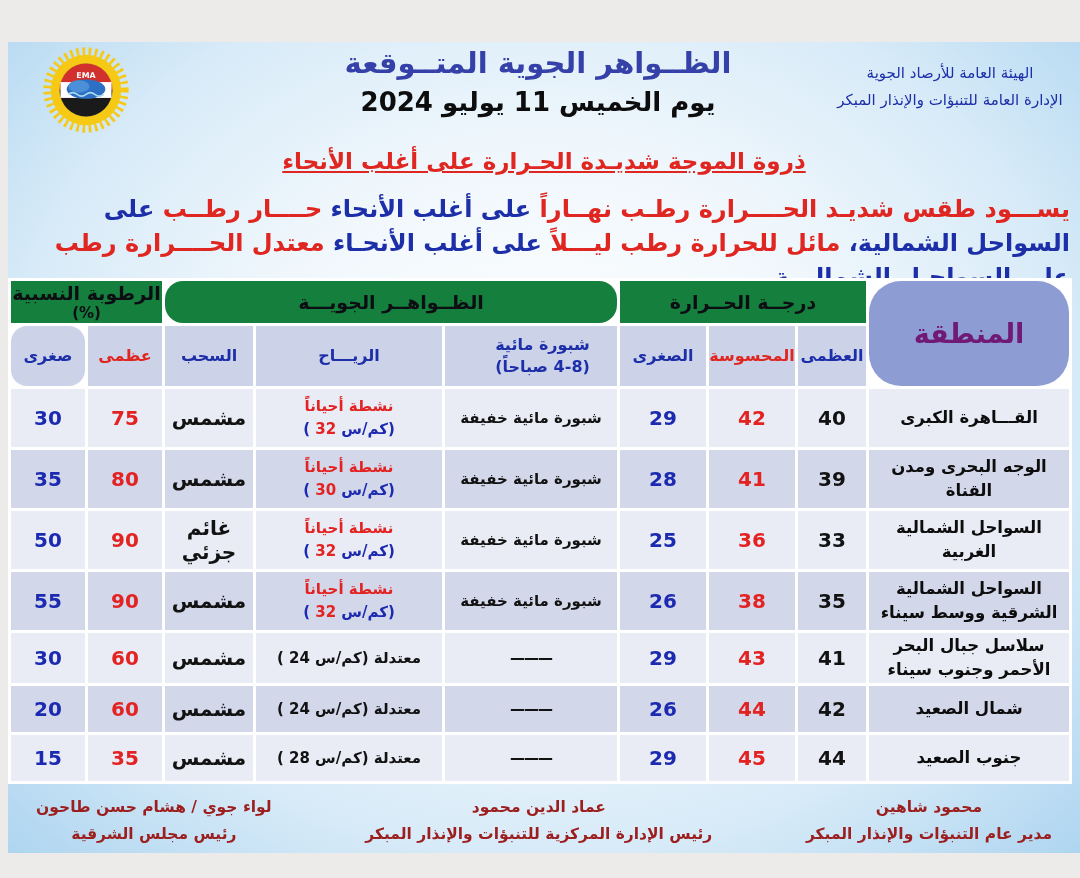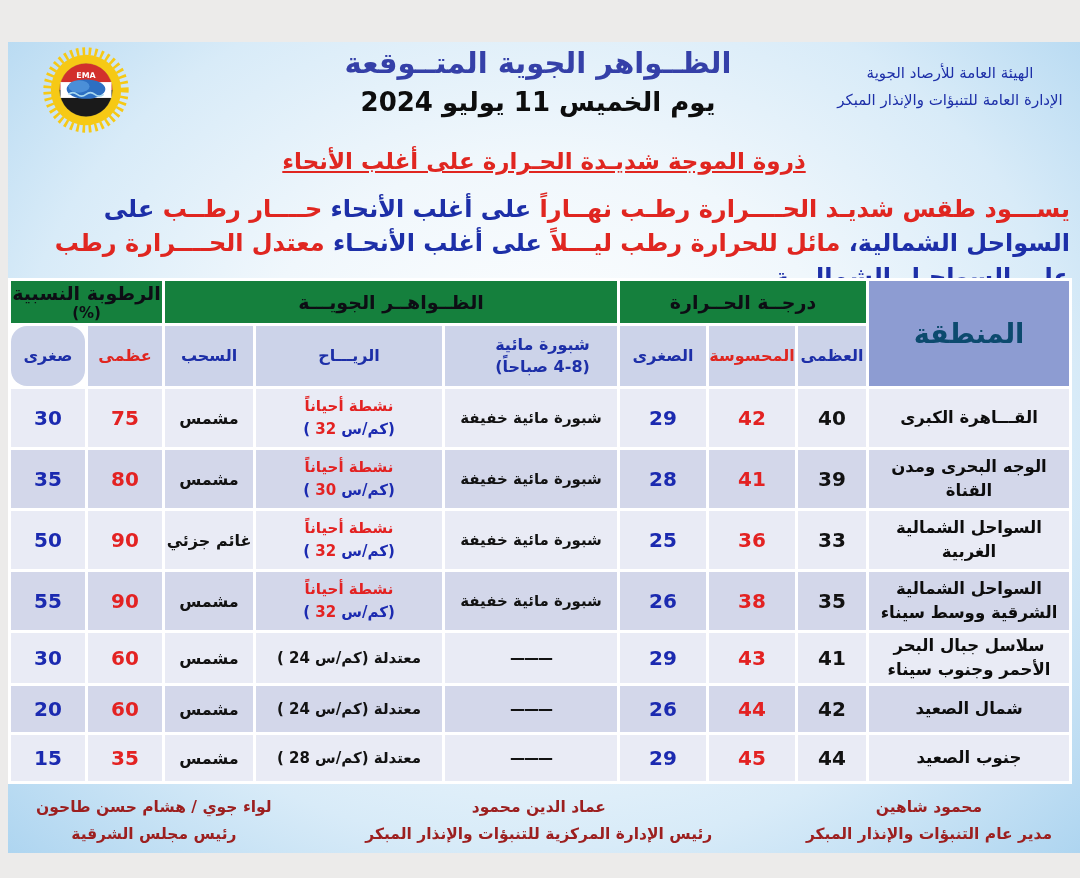--- a/index.html
+++ b/index.html
@@ -50,33 +50,33 @@
     gap:3px; padding:3px; background:#ffffff;
   }
   .wtable > div {
     display:flex; flex-direction:column; align-items:center; justify-content:center;
     text-align:center;
   }
   .hdr-group { background:#15803d; color:#0d0d14; font-weight:bold; font-size:19px; }
   .hdr-group .small { font-size:15px; }
   .hdr-region {
     grid-column:1; grid-row:1 / span 2; background:#8d9cd2;
-    color:#0c4a6e; font-weight:bold; font-size:27px;
+    color:#701a75; font-weight:bold; font-size:27px;border-radius:32px;
   }
   .hdr-sub { background:#ccd3e9; color:#1d2fa8; font-weight:bold; font-size:16px; line-height:22px; }
   .hdr-sub.red { color:#e02620; }
   .row-a { background:#e9ebf5; }
   .row-b { background:#d3d7ea; }
   .cell-region { font-weight:bold; font-size:16.5px; color:#0d0d0d; line-height:24px; padding:0 4px; }
   .cell-num { font-weight:bold; font-size:20px; }
   .c-black { color:#121212; }
   .c-red { color:#e32222; }
   .c-blue { color:#1b2ab0; }
   .cell-fog { font-weight:bold; font-size:15px; color:#121212; }
-  .cell-cloud { font-weight:bold; font-size:16px; color:#121212; }
+  .cell-cloud { font-weight:bold; font-size:20px; color:#121212; }
   .cell-wind { font-weight:bold; font-size:15px; line-height:23px; }
   .wind-red { color:#e32222; }
   .wind-blue { color:#1b2ab0; }
   .wind-black { color:#121212; font-size:15px; }
   .dash { color:#121212; font-weight:bold; letter-spacing:-1px; }
   
   .signs {
     position:absolute; top:752px; left:0; width:100%;
     display:flex; justify-content:space-between; padding:0 28px;
   }
@@ -110,21 +110,21 @@
     <div>الإدارة العامة للتنبؤات والإنذار المبكر</div>
   </div>
 
   <div class="red-heading">ذروة الموجة شديـدة الحـرارة على أغلب الأنحاء</div>
 
   <div class="summary" id="summary"><span class="seg-red">يســـود طقس شديـد الحــــرارة رطـب نهــاراً </span><span class="seg-blue">على أغلب الأنحاء </span><span class="seg-red">حــــار رطــب </span><span class="seg-blue">على السواحل الشمالية، </span><span class="seg-red">مائل للحرارة رطب ليـــلاً </span><span class="seg-blue">على أغلب الأنحـاء </span><span class="seg-red">معتدل الحــــرارة رطب </span><span class="seg-blue">على السواحـل الشماليــة.</span></div>
 
   <div class="wtable" id="wtable">
     <div class="hdr-region">المنطقة</div>
     <div class="hdr-group" style="grid-column:2 / span 3;">درجــة الحــرارة</div>
-    <div class="hdr-group" style="grid-column:5 / span 3;">الظــواهــر الجويـــة</div>
+    <div class="hdr-group" style="grid-column:5 / span 3;border-radius:18px;">الظــواهــر الجويـــة</div>
     <div class="hdr-group" style="grid-column:8 / span 2;">
       <span>الرطوبة النسبية</span>
       <span class="small">(%)</span>
     </div>
     <div class="hdr-sub" style="grid-column:2;">العظمى</div>
     <div class="hdr-sub red" style="grid-column:3;">المحسوسة</div>
     <div class="hdr-sub" style="grid-column:4;">الصغرى</div>
     <div class="hdr-sub" style="grid-column:5;padding-left:23px;">
       <span>شبورة مائية</span>
       <span>(4-8 صباحاً)</span>

